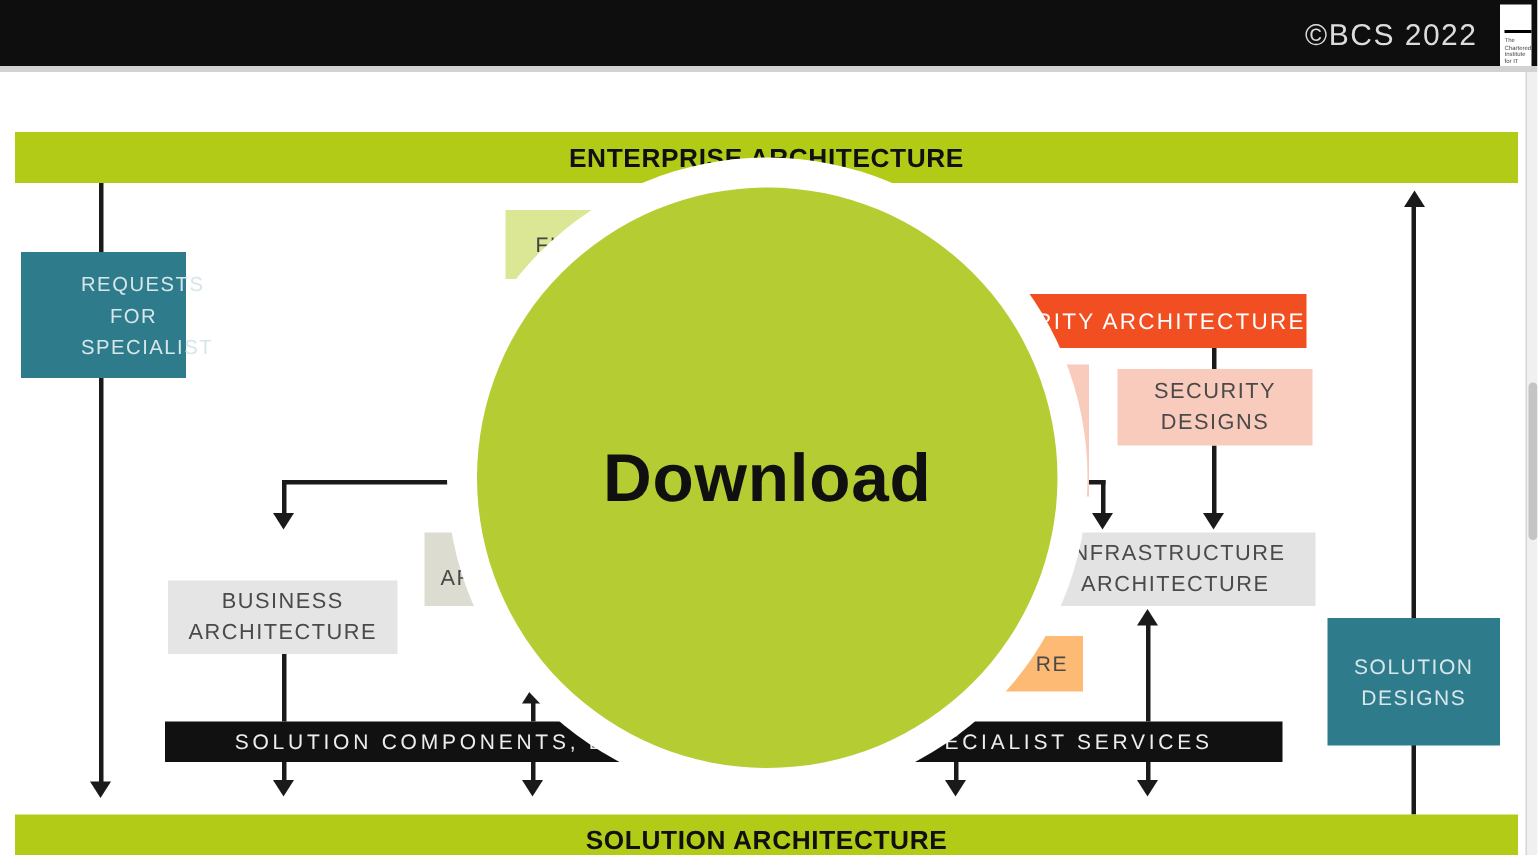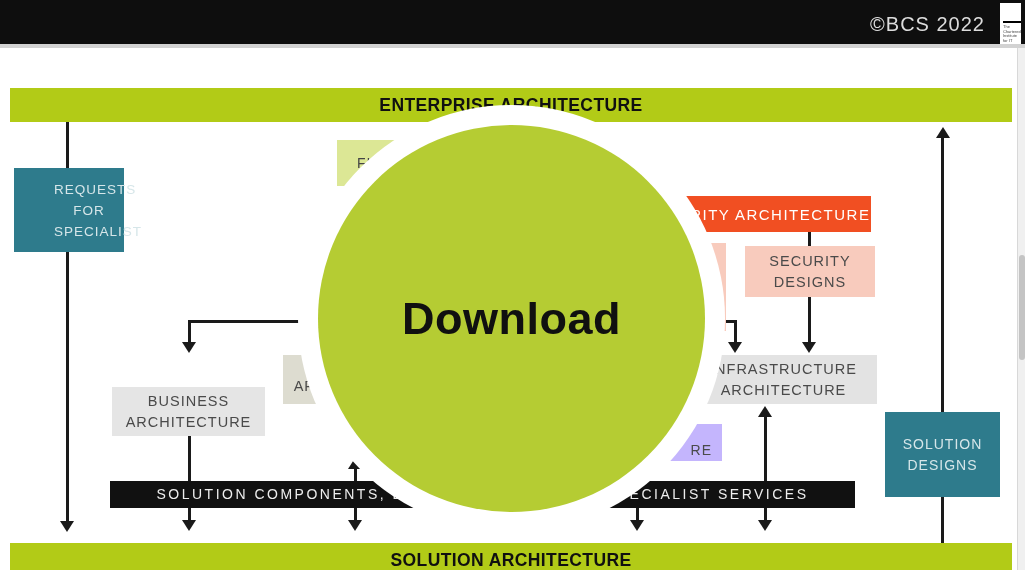--- a/index.html
+++ b/index.html
@@ -22,21 +22,21 @@
   .bar-bottom { top:543px; height:34px; line-height:34px; }
   
   .box { position:absolute; z-index:2; display:flex; flex-direction:column; justify-content:center;
     text-align:center; color:#4a4a4a; font-size:14.5px; letter-spacing:1px; line-height:21px; }
   .box-teal { background:#2e7b8c; color:#d6e6e9; font-size:13.5px; }
   .box-orange { background:#f14f22; color:#ffffff; font-size:15px; letter-spacing:1.5px; }
   .box-salmon { background:#f8cbbd; }
   .box-lavender { background:#e5e5e5;margin-top:32px; }
   .box-beige { background:#dddcd0; justify-content:flex-end; padding-bottom:7px; }
   .box-gray { background:#e3e3e3; }
-  .box-blue { background:#c4b5fd; text-align:right; padding-right:10px; justify-content:flex-end; font-size:14px; }
+  .box-blue { background:#fdba74; text-align:right; padding-right:10px; justify-content:center; font-size:14px; }
   .box-palegreen { background:#dce795; text-align:left; padding-left:20px; justify-content:center; color:#444444; font-size:14px; }
   .bar-black { position:absolute; z-index:2; background:#111111; color:#ededed; font-size:14px;
     letter-spacing:2.5px; text-align:center; }
   
   .vline { position:absolute; width:3px; background:#1a1a1a; z-index:1; }
   .hline { position:absolute; height:3px; background:#1a1a1a; z-index:1; }
   .tri { position:absolute; width:0; height:0; z-index:1; }
   .tri-down { border-left:7px solid transparent; border-right:7px solid transparent; border-top:11px solid #1a1a1a; }
   .tri-up { border-left:7px solid transparent; border-right:7px solid transparent; border-bottom:11px solid #1a1a1a; }
   

